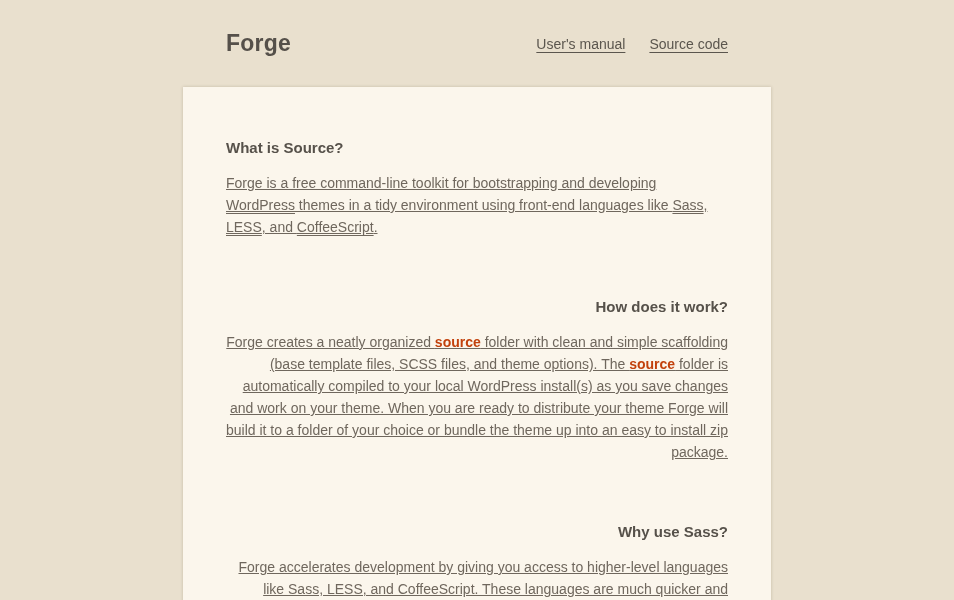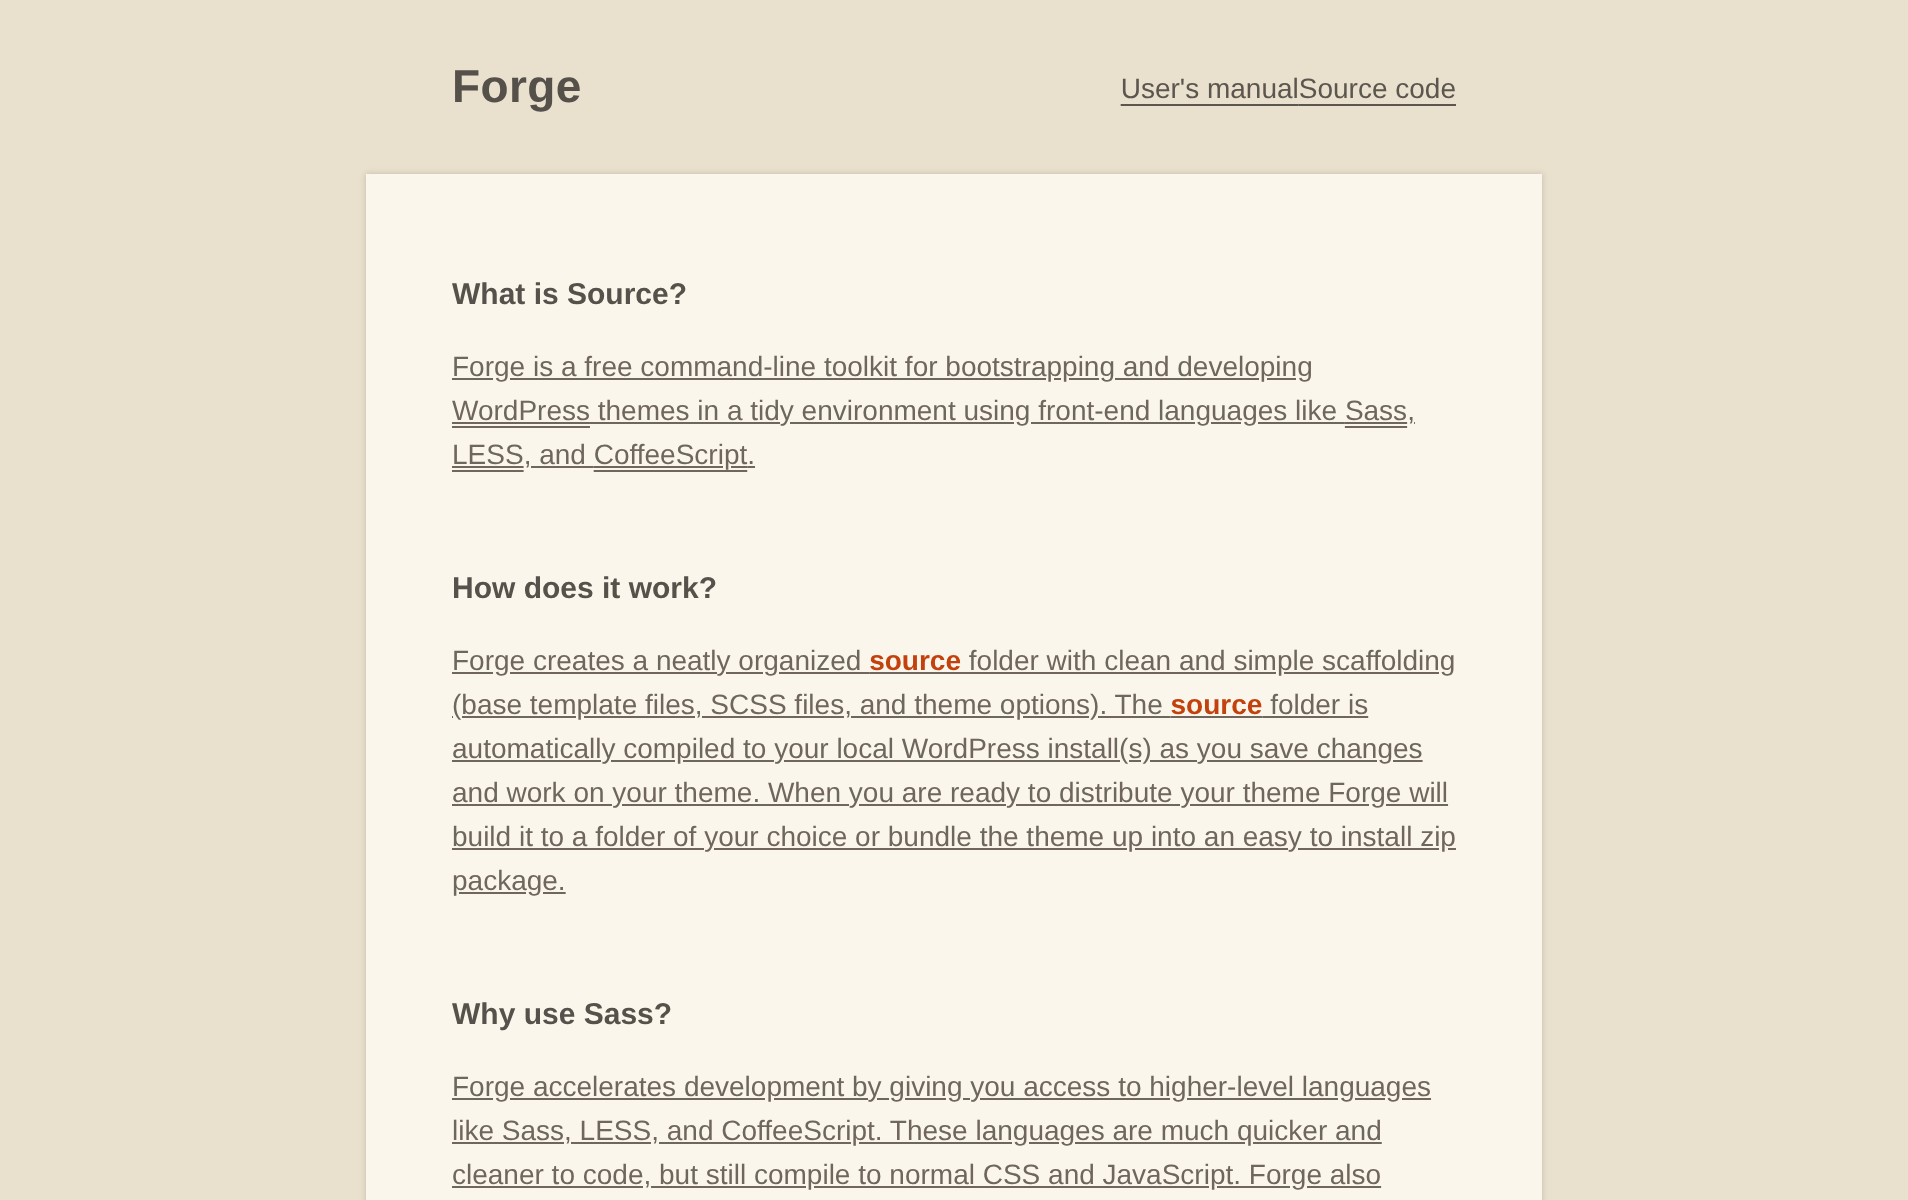--- a/index.html
+++ b/index.html
@@ -28,36 +28,38 @@
   }
   .site-title {
     font-size: 23px;
     font-weight: bold;
     color: #55504a;
     letter-spacing: 0.2px;
     margin: 0;
   }
   nav.site-nav {
     display: flex;
+    gap: 24px;
   }
   nav.site-nav a {
     font-size: 14px;
     color: #5b564e;
     text-decoration: underline;
     text-underline-offset: 3px;
     cursor: pointer;
   }
   main.card {
     background: #fbf6ec;
     box-shadow: 0 0 3px rgba(90, 75, 50, 0.25);
     padding: 52px 43px 60px 43px;
     min-height: 513px;
   }
   section + section {
-    margin-top: 48px;
+    margin-top: 60px;
+    text-align: right;
   }
   h2.section-heading {
     font-size: 15px;
     font-weight: bold;
     color: #56514a;
     margin: 0 0 16px 0;
   }
   p.section-paragraph {
     font-size: 14px;
     line-height: 22px;

